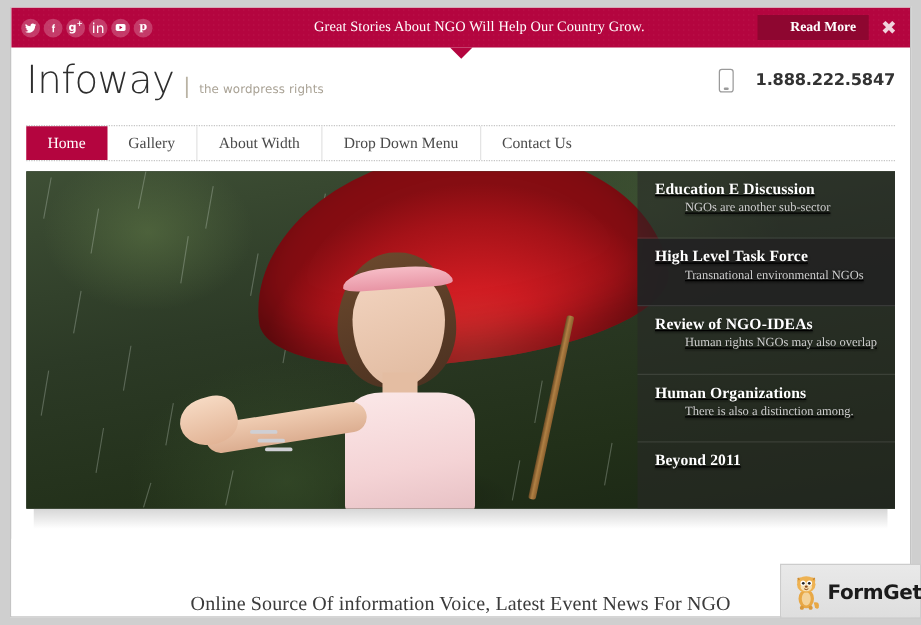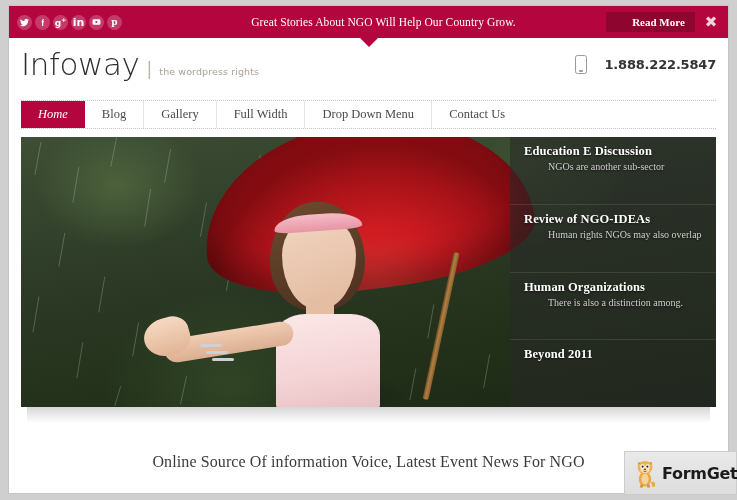--- a/index.html
+++ b/index.html
@@ -164,21 +164,20 @@
     color: #4a4a4a;
     cursor: pointer;
     border-right: 1px solid #e4e4e4;
     white-space: nowrap;
   }
   .nav-item:last-child { border-right: none; }
   .nav-item.active {
     background: #b4053f;
     color: #ffffff;
     border-right: none;
-    font-style: italic;
   }
 
   
   #slider-shell {
     position: relative;
     margin: 8px 12px 0 12px;
     height: 270px;
   }
   #slider {
     position: relative;
@@ -275,20 +274,21 @@
     background: rgba(40,40,40,0.55);
     display: flex; flex-direction: column;
   }
   .slide-item {
     position: relative;
     flex: 1 1 0;
     padding: 7px 12px 0 14px;
     border-bottom: 1px solid rgba(255,255,255,0.10);
     cursor: pointer;
     overflow: hidden;
+    text-decoration: underline;
   }
   .slide-item:last-child { border-bottom: none; }
   .slide-item.active {
     background: rgba(34,34,34,0.93);
   }
   .slide-item.active:before {
     content: "";
     position: absolute;
     left: -9px; top: 50%; margin-top: -9px;
     width: 0; height: 0;
@@ -317,21 +317,21 @@
     height: 16px;
     background: linear-gradient(180deg, rgba(120,120,120,0.30), rgba(120,120,120,0));
   }
 
   
   #bottom {
     position: absolute;
     left: 0; right: 0; bottom: 0;
     height: 62px;
     background: #ffffff;
-    display: flex; align-items: center; justify-content: center;
+    display: flex; align-items: flex-end; justify-content: center;
   }
   #bottom-text {
     font-size: 16px;
     color: #3b3b3b;
     letter-spacing: 0.1px;
   }
 
   
   #formget {
     position: absolute;
@@ -368,21 +368,21 @@
       </div>
       <div class="soc">
         <svg width="9" height="9" viewBox="0 0 16 16" fill="#fff">
               <path d="M10.6 5.6H9.1v-1c0-.4.3-.5.5-.5h1V2.4H9.2c-1.6 0-2 1.2-2 2v1.2H6.2v1.8h1V14h2.1V7.4h1.4l.2-1.8z"></path>
             </svg>
       </div>
       <div class="soc">
         <span style="font-size:9px;font-weight:bold;">g<sup style="font-size:6px;">+</sup></span>
       </div>
       <div class="soc">
-        <span style="font-size:11px;font-weight:bold;">in</span>
+        <span style="font-size:11px;font-weight:normal;">in</span>
       </div>
       <div class="soc">
         <svg width="9" height="8" viewBox="0 0 16 12" fill="#fff">
               <rect x="1" y="1" width="14" height="10" rx="2.4"></rect>
               <polygon points="6.4,3.6 10.6,6 6.4,8.4" fill="#b4053f"></polygon>
             </svg>
       </div>
       <div class="soc">
         <span style="font-size:9px;font-weight:bold;font-family:'DejaVu Serif',serif;">p</span>
       </div>
@@ -401,23 +401,22 @@
       <span id="logo-tag">the wordpress rights</span>
     </div>
     <div id="phone-block">
       <div id="phone-icon"></div>
       <div id="phone-number">1.888.222.5847</div>
     </div>
   </div>
 
   <div id="nav">
     <div class="nav-item active">Home</div>
-    <div class="nav-item">Blog</div>
     <div class="nav-item">Gallery</div>
-    <div class="nav-item">Full Width</div>
+    <div class="nav-item">About Width</div>
     <div class="nav-item">Drop Down Menu</div>
     <div class="nav-item">Contact Us</div>
   </div>
 
   <div id="slider-shell">
     <div id="slider">
 
       <div id="photo-bg"></div>
 
       <svg id="rain" viewBox="0 0 697 270" preserveAspectRatio="none">
@@ -466,20 +465,24 @@
         <div class="g-shape bangle" style="left:-30px;top:142px;width:22px;"></div>
         <div class="g-shape bangle" style="left:-24px;top:149px;width:22px;"></div>
         <div class="g-shape bangle" style="left:-18px;top:156px;width:22px;"></div>
       </div>
 
       <div id="slide-list">
         <div class="slide-item">
           <div class="slide-title">Education E Discussion</div>
           <div class="slide-sub">NGOs are another sub-sector</div>
         </div>
+        <div class="slide-item active">
+          <div class="slide-title">High Level Task Force</div>
+          <div class="slide-sub">Transnational environmental NGOs</div>
+        </div>
         <div class="slide-item">
           <div class="slide-title">Review of NGO-IDEAs</div>
           <div class="slide-sub">Human rights NGOs may also overlap</div>
         </div>
         <div class="slide-item">
           <div class="slide-title">Human Organizations</div>
           <div class="slide-sub">There is also a distinction among.</div>
         </div>
         <div class="slide-item">
           <div class="slide-title">Beyond 2011</div>

